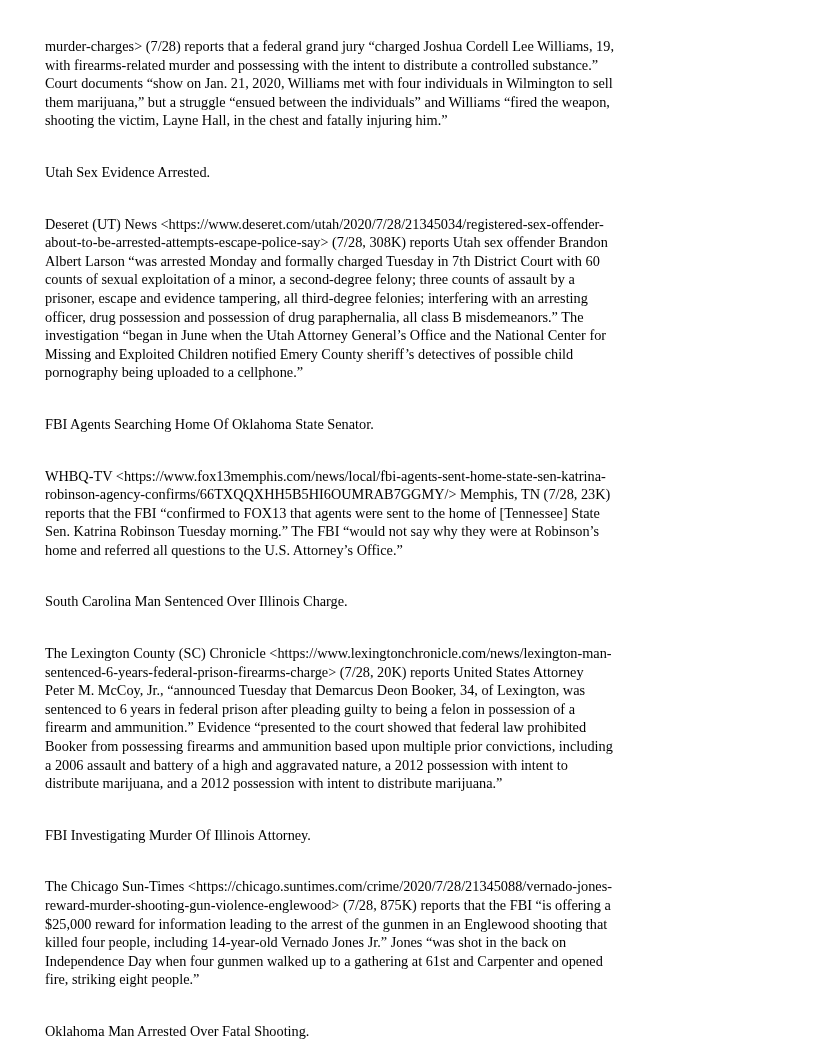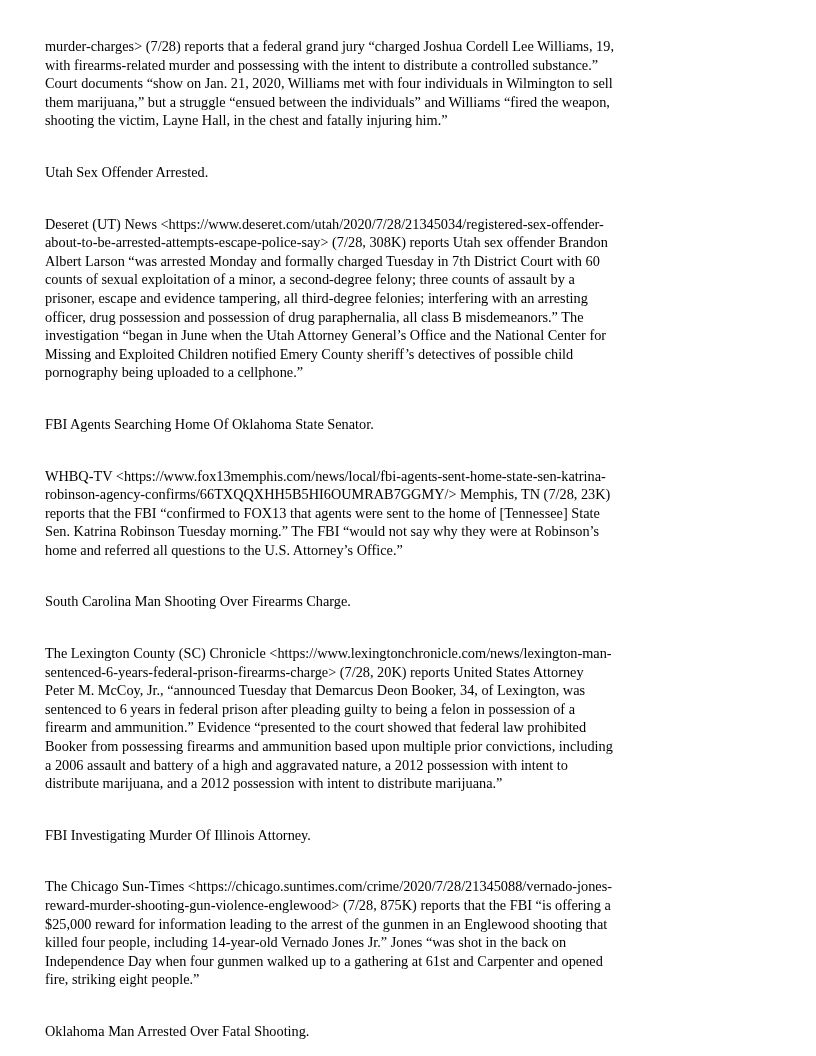--- a/index.html
+++ b/index.html
@@ -31,22 +31,22 @@
   }
   .block:last-child {
     margin-bottom: 17px;
   }
 </style>
 </head>
 <body>
 
 <div class="page">
   <p class="block">murder-charges&gt; (7/28) reports that a federal grand jury “charged Joshua Cordell Lee Williams, 19, with firearms-related murder and possessing with the intent to distribute a controlled substance.” Court documents “show on Jan. 21, 2020, Williams met with four individuals in Wilmington to sell them marijuana,” but a struggle “ensued between the individuals” and Williams “fired the weapon, shooting the victim, Layne Hall, in the chest and fatally injuring him.”</p>
-  <p class="block">Utah Sex Offender Arrested.</p>
+  <p class="block">Utah Sex Evidence Arrested.</p>
   <p class="block">Deseret (UT) News &lt;https://www.deseret.com/utah/2020/7/28/21345034/registered-sex-offender-about-to-be-arrested-attempts-escape-police-say&gt; (7/28, 308K) reports Utah sex offender Brandon Albert Larson “was arrested Monday and formally charged Tuesday in 7th District Court with 60 counts of sexual exploitation of a minor, a second-degree felony; three counts of assault by a prisoner, escape and evidence tampering, all third-degree felonies; interfering with an arresting officer, drug possession and possession of drug paraphernalia, all class B misdemeanors.” The investigation “began in June when the Utah Attorney General’s Office and the National Center for Missing and Exploited Children notified Emery County sheriff’s detectives of possible child pornography being uploaded to a cellphone.”</p>
   <p class="block">FBI Agents Searching Home Of Oklahoma State Senator.</p>
   <p class="block">WHBQ-TV &lt;https://www.fox13memphis.com/news/local/fbi-agents-sent-home-state-sen-katrina-robinson-agency-confirms/66TXQQXHH5B5HI6OUMRAB7GGMY/&gt; Memphis, TN (7/28, 23K) reports that the FBI “confirmed to FOX13 that agents were sent to the home of [Tennessee] State Sen. Katrina Robinson Tuesday morning.” The FBI “would not say why they were at Robinson’s home and referred all questions to the U.S. Attorney’s Office.”</p>
-  <p class="block">South Carolina Man Shooting Over Firearms Charge.</p>
+  <p class="block">South Carolina Man Sentenced Over Illinois Charge.</p>
   <p class="block">The Lexington County (SC) Chronicle &lt;https://www.lexingtonchronicle.com/news/lexington-man-sentenced-6-years-federal-prison-firearms-charge&gt; (7/28, 20K) reports United States Attorney Peter M. McCoy, Jr., “announced Tuesday that Demarcus Deon Booker, 34, of Lexington, was sentenced to 6 years in federal prison after pleading guilty to being a felon in possession of a firearm and ammunition.” Evidence “presented to the court showed that federal law prohibited Booker from possessing firearms and ammunition based upon multiple prior convictions, including a 2006 assault and battery of a high and aggravated nature, a 2012 possession with intent to distribute marijuana, and a 2012 possession with intent to distribute marijuana.”</p>
   <p class="block">FBI Investigating Murder Of Illinois Attorney.</p>
   <p class="block">The Chicago Sun-Times &lt;https://chicago.suntimes.com/crime/2020/7/28/21345088/vernado-jones-reward-murder-shooting-gun-violence-englewood&gt; (7/28, 875K) reports that the FBI “is offering a $25,000 reward for information leading to the arrest of the gunmen in an Englewood shooting that killed four people, including 14-year-old Vernado Jones Jr.” Jones “was shot in the back on Independence Day when four gunmen walked up to a gathering at 61st and Carpenter and opened fire, striking eight people.”</p>
   <p class="block">Oklahoma Man Arrested Over Fatal Shooting.</p>
 </div>
 
 </body></html>

